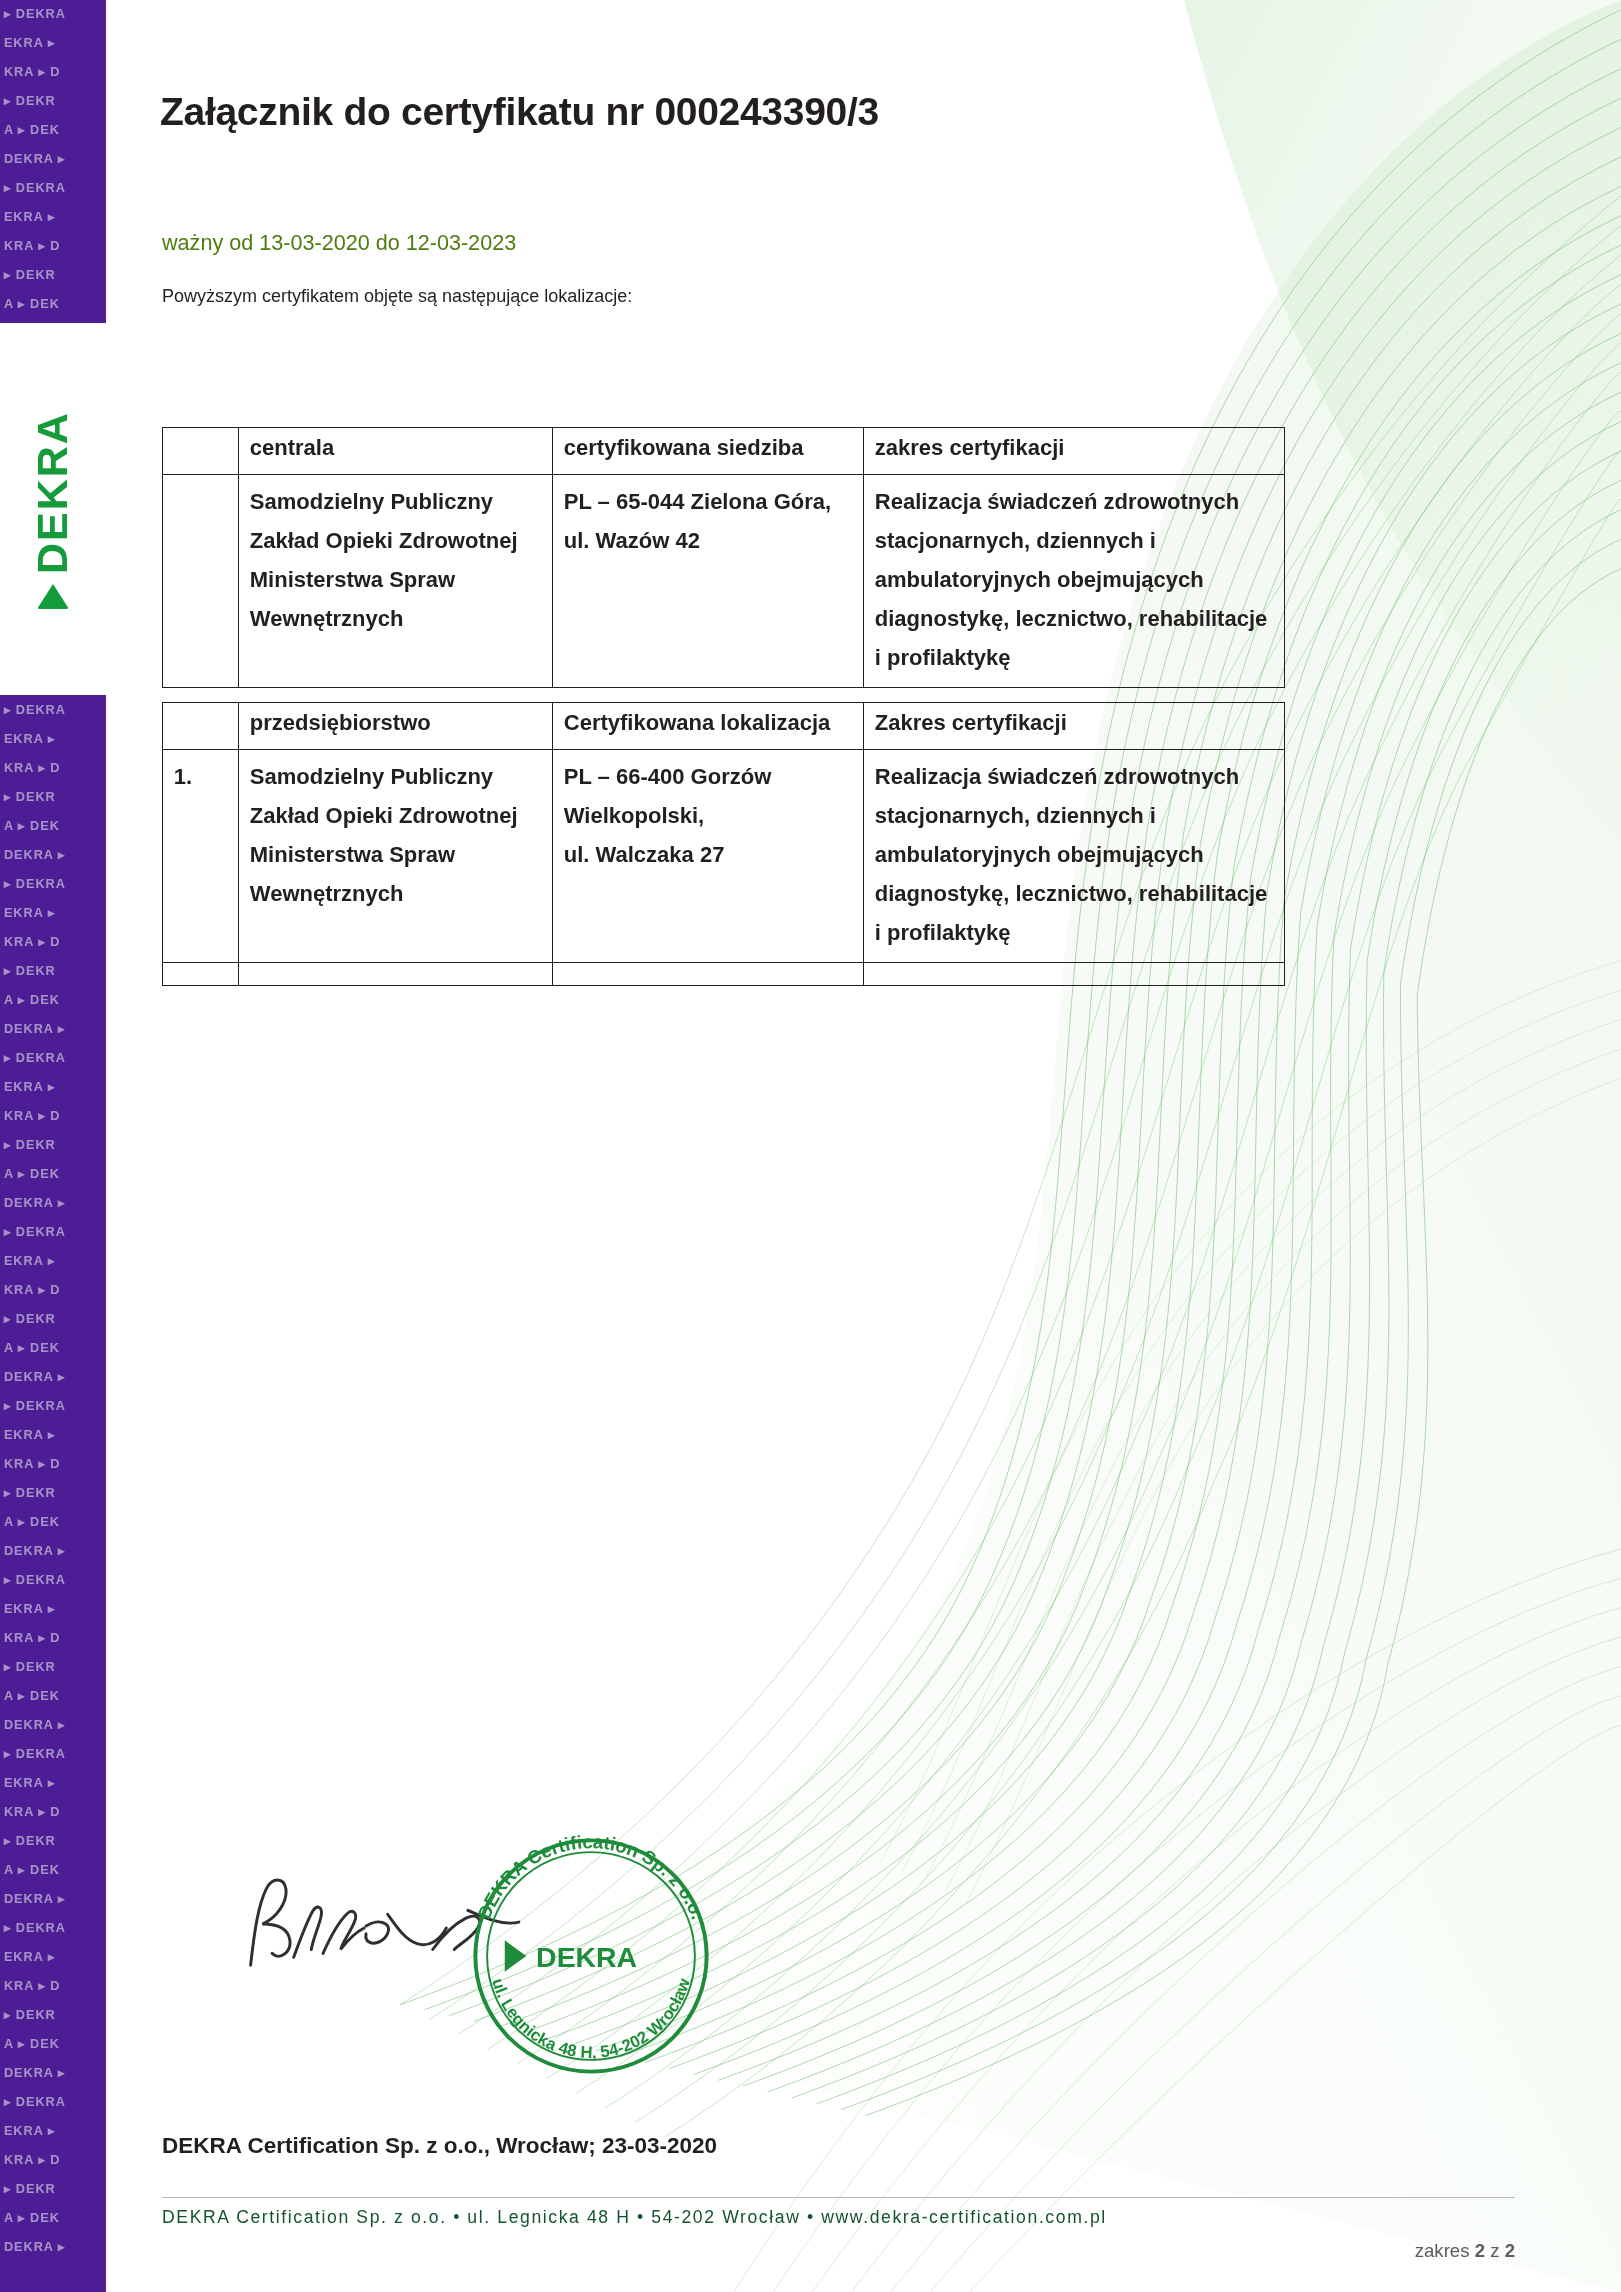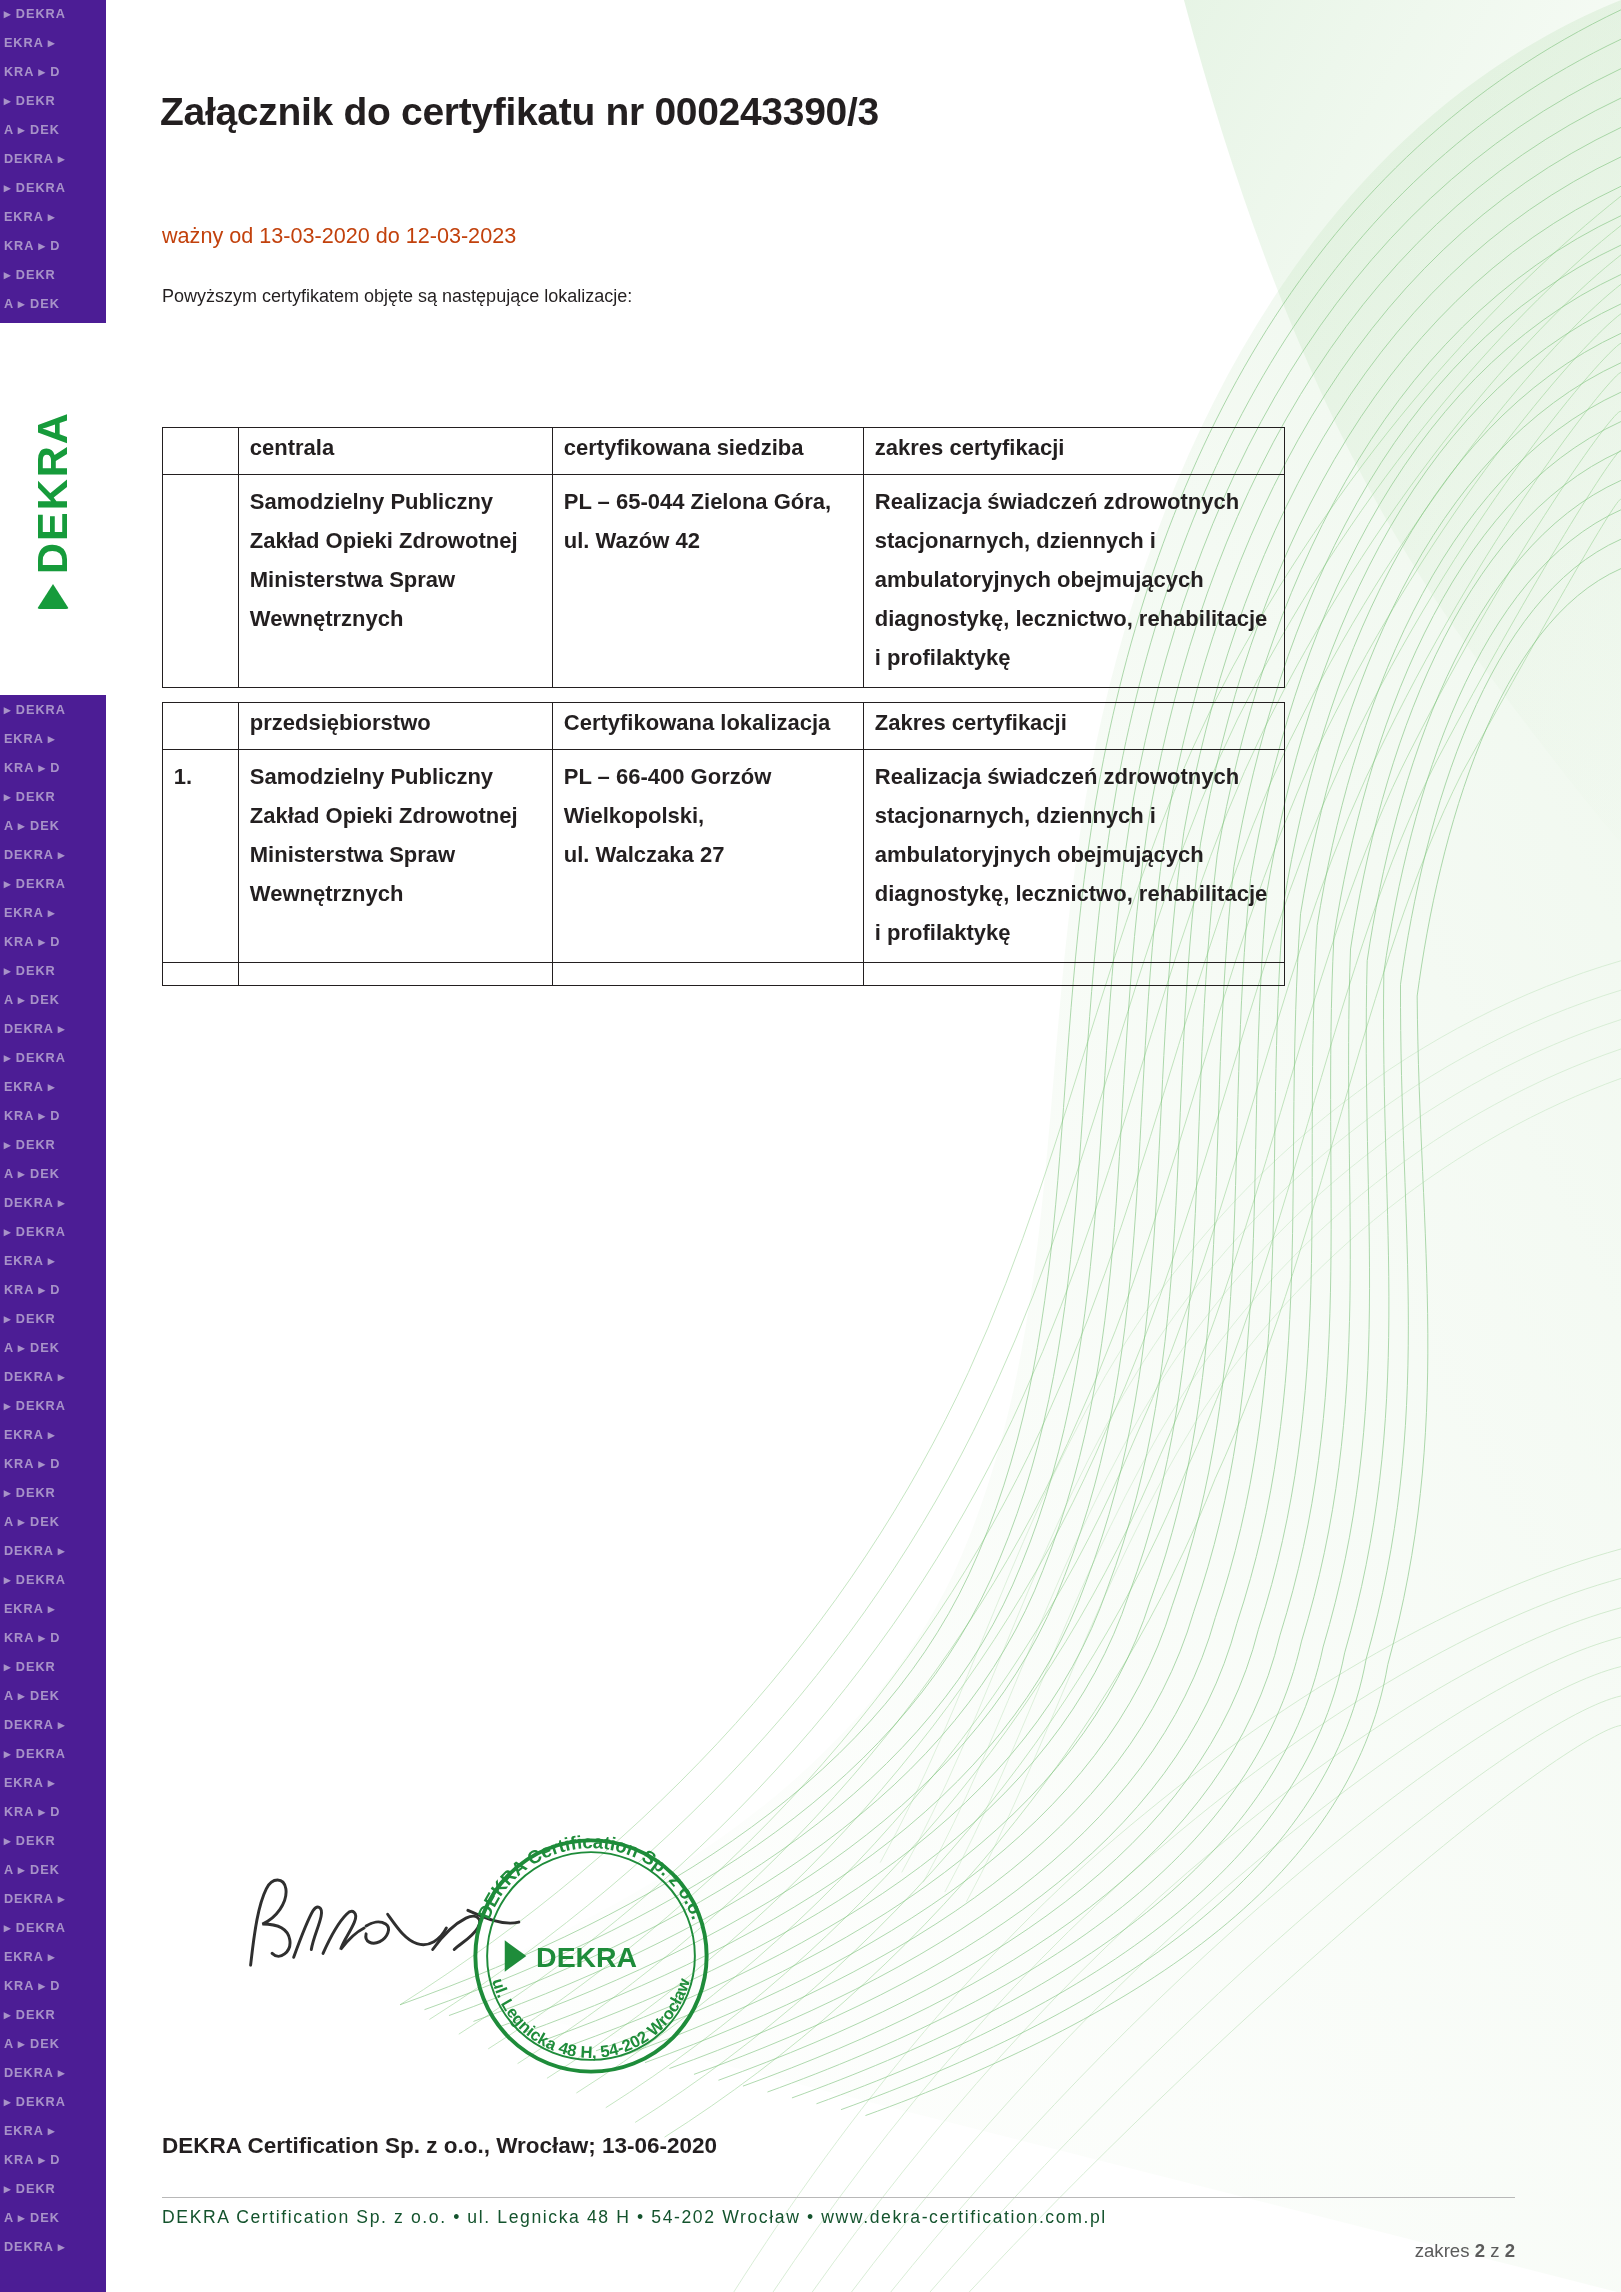--- a/index.html
+++ b/index.html
@@ -102,23 +102,23 @@
     left: 54px;
     top: 90px;
     font-size: 39px;
     font-weight: bold;
     letter-spacing: -0.3px;
     color: #231f20;
   }
   .validity {
     position: absolute;
     left: 56px;
-    top: 223px;
+    top: 230px;
     font-size: 21.6px;
-    color: #c2410c;
+    color: #4d7c0f;
   }
   .intro {
     position: absolute;
     left: 56px;
     top: 286px;
     font-size: 18px;
     color: #231f20;
   }
 
   
@@ -380,21 +380,21 @@
       </text>
       <text font-family="'Liberation Sans', sans-serif" font-size="17" font-weight="bold" fill="#1e8c3a">
         <textPath href="#arcBot" startOffset="50%" text-anchor="middle" id="stampBot">ul. Legnicka 48 H, 54-202 Wrocław</textPath>
       </text>
       <g transform="translate(62,134)">
         <path d="M0,0 L0,32 L22,16 Z" fill="#1e8c3a"></path>
         <text x="32" y="27" font-family="'Liberation Sans', sans-serif" font-size="29" font-weight="bold" fill="#1e8c3a" id="stampCenter">DEKRA</text>
       </g>
     </svg>
 
-    <div class="footer-sign-line">DEKRA Certification Sp. z o.o., Wrocław; 13-06-2020</div>
+    <div class="footer-sign-line">DEKRA Certification Sp. z o.o., Wrocław; 23-03-2020</div>
     <div class="footer-rule"></div>
     <div class="footer-address">DEKRA Certification Sp. z o.o. • ul. Legnicka 48 H • 54-202 Wrocław • www.dekra-certification.com.pl</div>
     <div class="footer-page">
       <span>zakres</span>
       <b>2</b>
       <span>z</span>
       <b>2</b>
     </div>
 
   </div>

